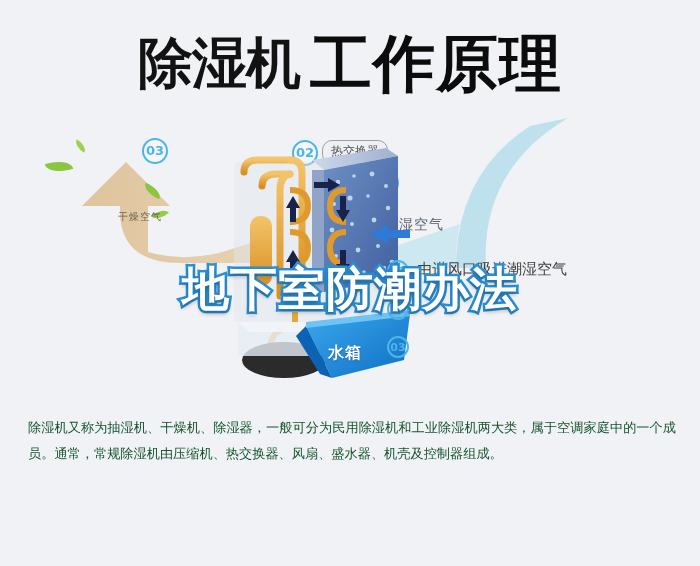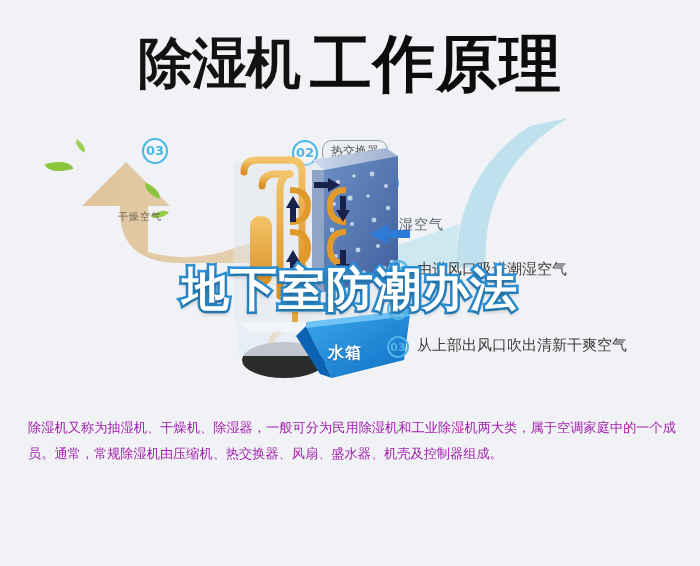--- a/index.html
+++ b/index.html
@@ -109,21 +109,21 @@
   }
   .step-text {
     position: absolute; left: 30px; top: 2px;
     font-size: 15px; color: #3d3d3d; white-space: nowrap;
     font-family: "DejaVu Sans", sans-serif;
   }
 
   
   .body-copy { position: absolute; left: 28px; top: 415px; width: 648px; }
   .para {
-    font-size: 13.2px; line-height: 26px; color: #a21caf;
+    font-size: 13.2px; line-height: 26px; color: #14532d;
     font-family: "DejaVu Sans", sans-serif; text-align: justify;
   }
   .para + .para { margin-top: 9px; }
 </style>
 </head>
 <body>
 
 <div id="page">
 
   <div class="title-wrap">
@@ -256,21 +256,20 @@
   <div class="steps">
     <div class="step">
       <div class="step-badge">01</div>
       <div class="step-text">由进风口吸进潮湿空气</div>
     </div>
     <div class="step">
       <div class="step-badge">02</div>
     </div>
     <div class="step">
       <div class="step-badge">03</div>
-      <div class="step-text">从上部出风口吹出清新干爽空气</div>
     </div>
   </div>
 
   <div class="overlay-title">地下室防潮办法</div>
 
   <div class="body-copy">
     <p class="para">除湿机又称为抽湿机、干燥机、除湿器，一般可分为民用除湿机和工业除湿机两大类，属于空调家庭中的一个成员。通常，常规除湿机由压缩机、热交换器、风扇、盛水器、机壳及控制器组成。</p>
   </div>
 
 </div>

